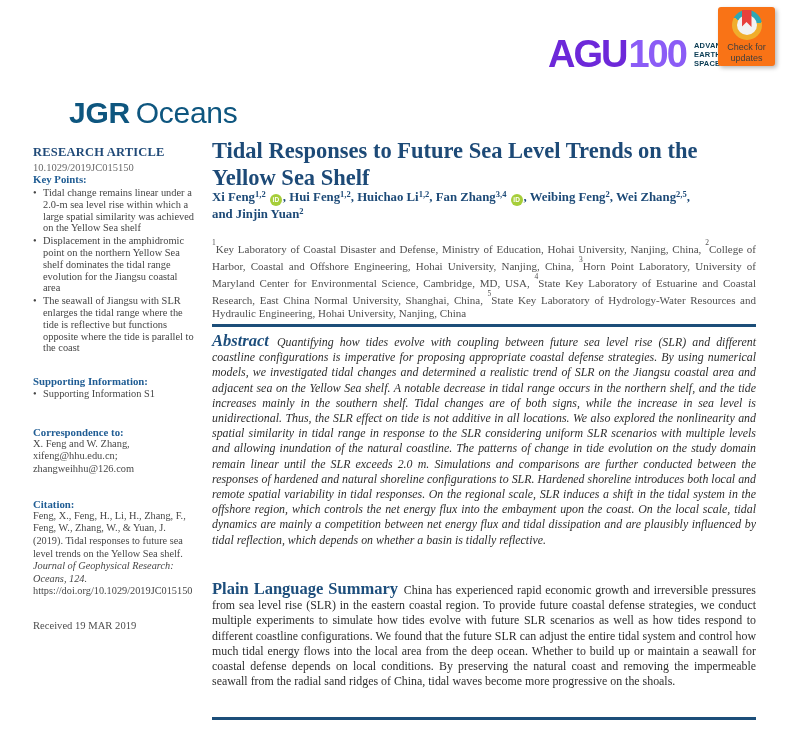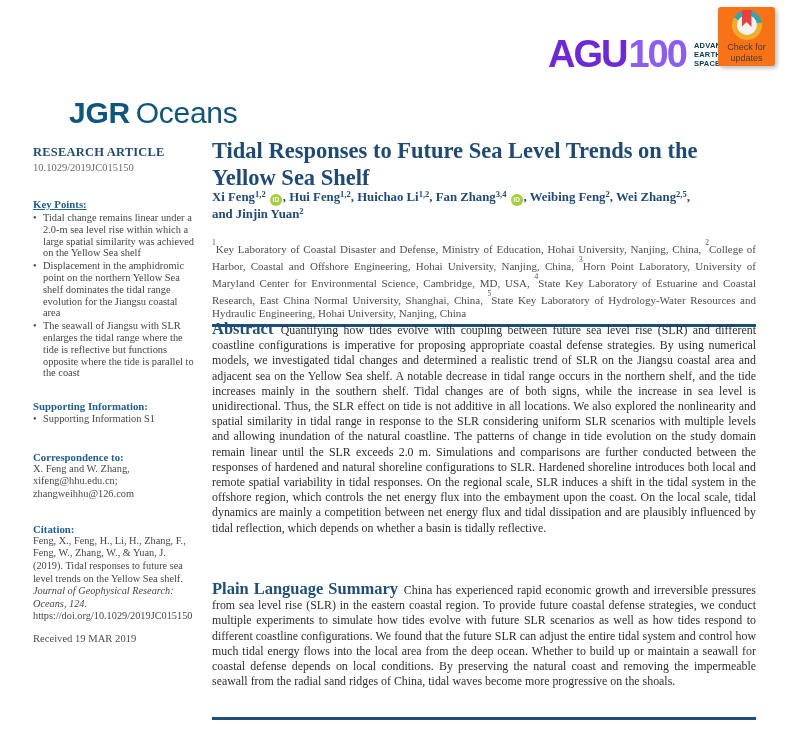--- a/index.html
+++ b/index.html
@@ -26,53 +26,53 @@
   .cm-mark{position:absolute;left:50%;top:0px;transform:translateX(-50%);width:10px;height:17px;
        background:#e8403c;clip-path:polygon(0 0,100% 0,100% 100%,50% 70%,0 100%);}
   .check-text{font-family:"Liberation Sans",sans-serif;font-size:9px;line-height:10.5px;
        color:#3f3f3f;margin-top:2px;}
 
   
   .sidebar{position:absolute;left:33px;top:145px;width:163px;color:#474747;}
   .article-type{font-size:12.5px;font-weight:bold;color:#204a78;letter-spacing:.2px;}
   .doi{font-size:10.5px;color:#6a6a6a;margin-top:2px;}
   .side-h{font-size:10.8px;font-weight:bold;color:#205d94;}
-  .kp-h{margin-top:25px;text-decoration:underline;}
+  .kp-h{}
   .kp-list{margin-top:2px;font-size:10.4px;line-height:11.8px;color:#454545;}
   .blt-item{display:flex;margin-top:1px;}
   .blt{width:10px;flex:none;}
   .si-h{margin-top:21px;}
   .si-item{display:flex;font-size:10.4px;line-height:12px;margin-top:1px;}
   .corr-h{margin-top:26px;}
   .corr-lines div{font-size:10.4px;line-height:12.2px;}
   .cite-h{margin-top:23px;}
   .cite-text{font-size:10.3px;line-height:12.6px;overflow-wrap:anywhere;}
   .cite-text .it{font-style:italic;}
-  .history{margin-top:8px;font-size:10.6px;line-height:15px;color:#4d4d4d;}
+  .history{margin-top:20px;font-size:10.6px;line-height:15px;color:#4d4d4d;}
 
   
   .main{position:absolute;left:212px;top:0;width:544px;}
   .title{position:absolute;top:138px;left:0;width:528px;margin:0;font-size:22.5px;
        line-height:26.5px;font-weight:bold;color:#1d4a77;}
   .authors{position:absolute;top:189px;left:0;width:600px;font-size:12.8px;font-weight:bold;
        color:#1d4a77;line-height:16px;}
   .authors .ln{white-space:nowrap;}
   .authors sup{font-size:8.5px;vertical-align:0;position:relative;top:-4px;font-family:Liberation Serif, serif;}
   .orcid{display:inline-block;width:12px;height:12px;border-radius:50%;background:#a6ce39;
        color:#fff;font-family:"Liberation Sans",sans-serif;font-weight:bold;font-size:6.5px;
        line-height:12px;text-align:center;vertical-align:-1px;margin:0 1px;cursor:pointer;}
   .affils{position:absolute;top:239px;left:0;width:544px;font-size:11px;line-height:13.4px;
        color:#4f4f4f;text-align:justify;}
   .affils sup{font-size:7.5px;position:relative;top:-3px;}
   .rule{position:absolute;left:0;width:544px;height:3px;background:#1c4e79;}
   .rule-1{top:324px;}
   .rule-2{top:717px;}
   .body-p{position:absolute;left:0;width:544px;margin:0;font-size:11.9px;line-height:15.2px;
        text-align:justify;color:#2e2e2e;}
-  .abstract-p{top:321px;}
+  .abstract-p{top:333px;font-style:italic;}
   .pls-p{top:581px;}
   .run-h{font-size:16.5px;line-height:15.2px;font-weight:bold;color:#1d4e7c;margin-right:2px;}
 </style>
 </head>
 <body>
 
 <div class="agu-wordmark"><span class="agu">AGU</span><span class="hundred">100</span></div>
 <div class="agu-tagline">
   <div>ADVANCING</div>
   <div>EARTH AND</div>

